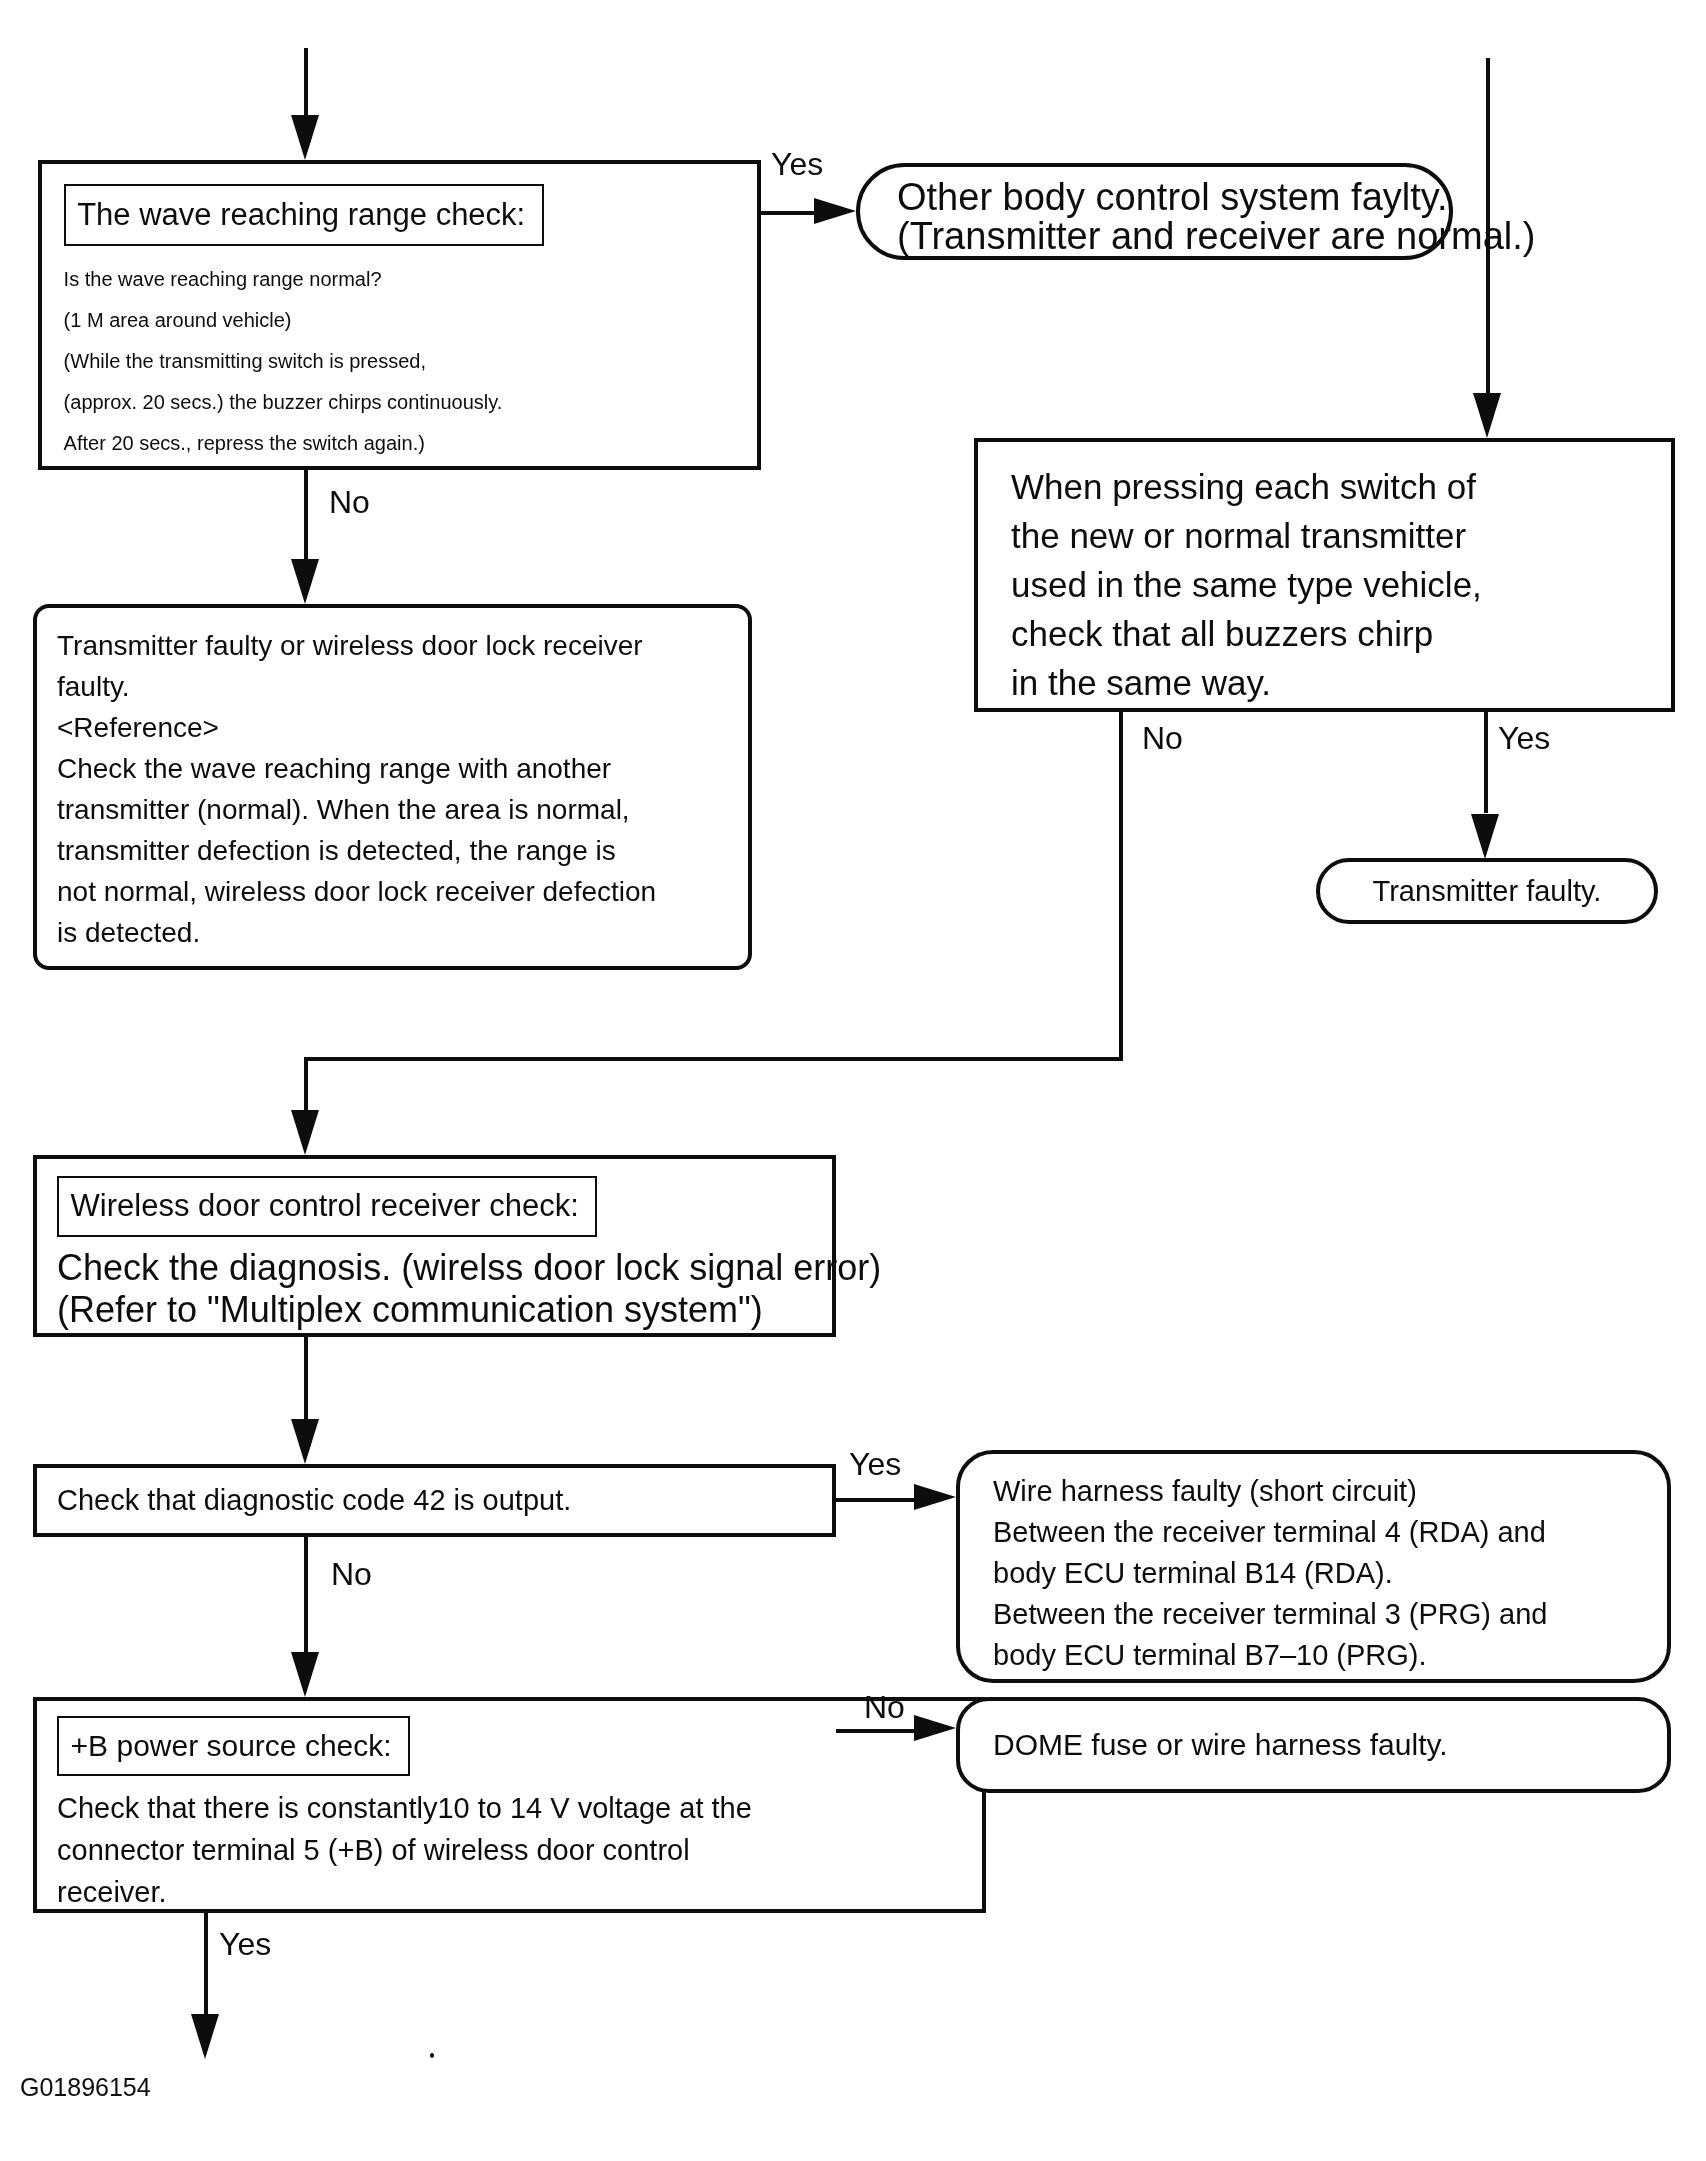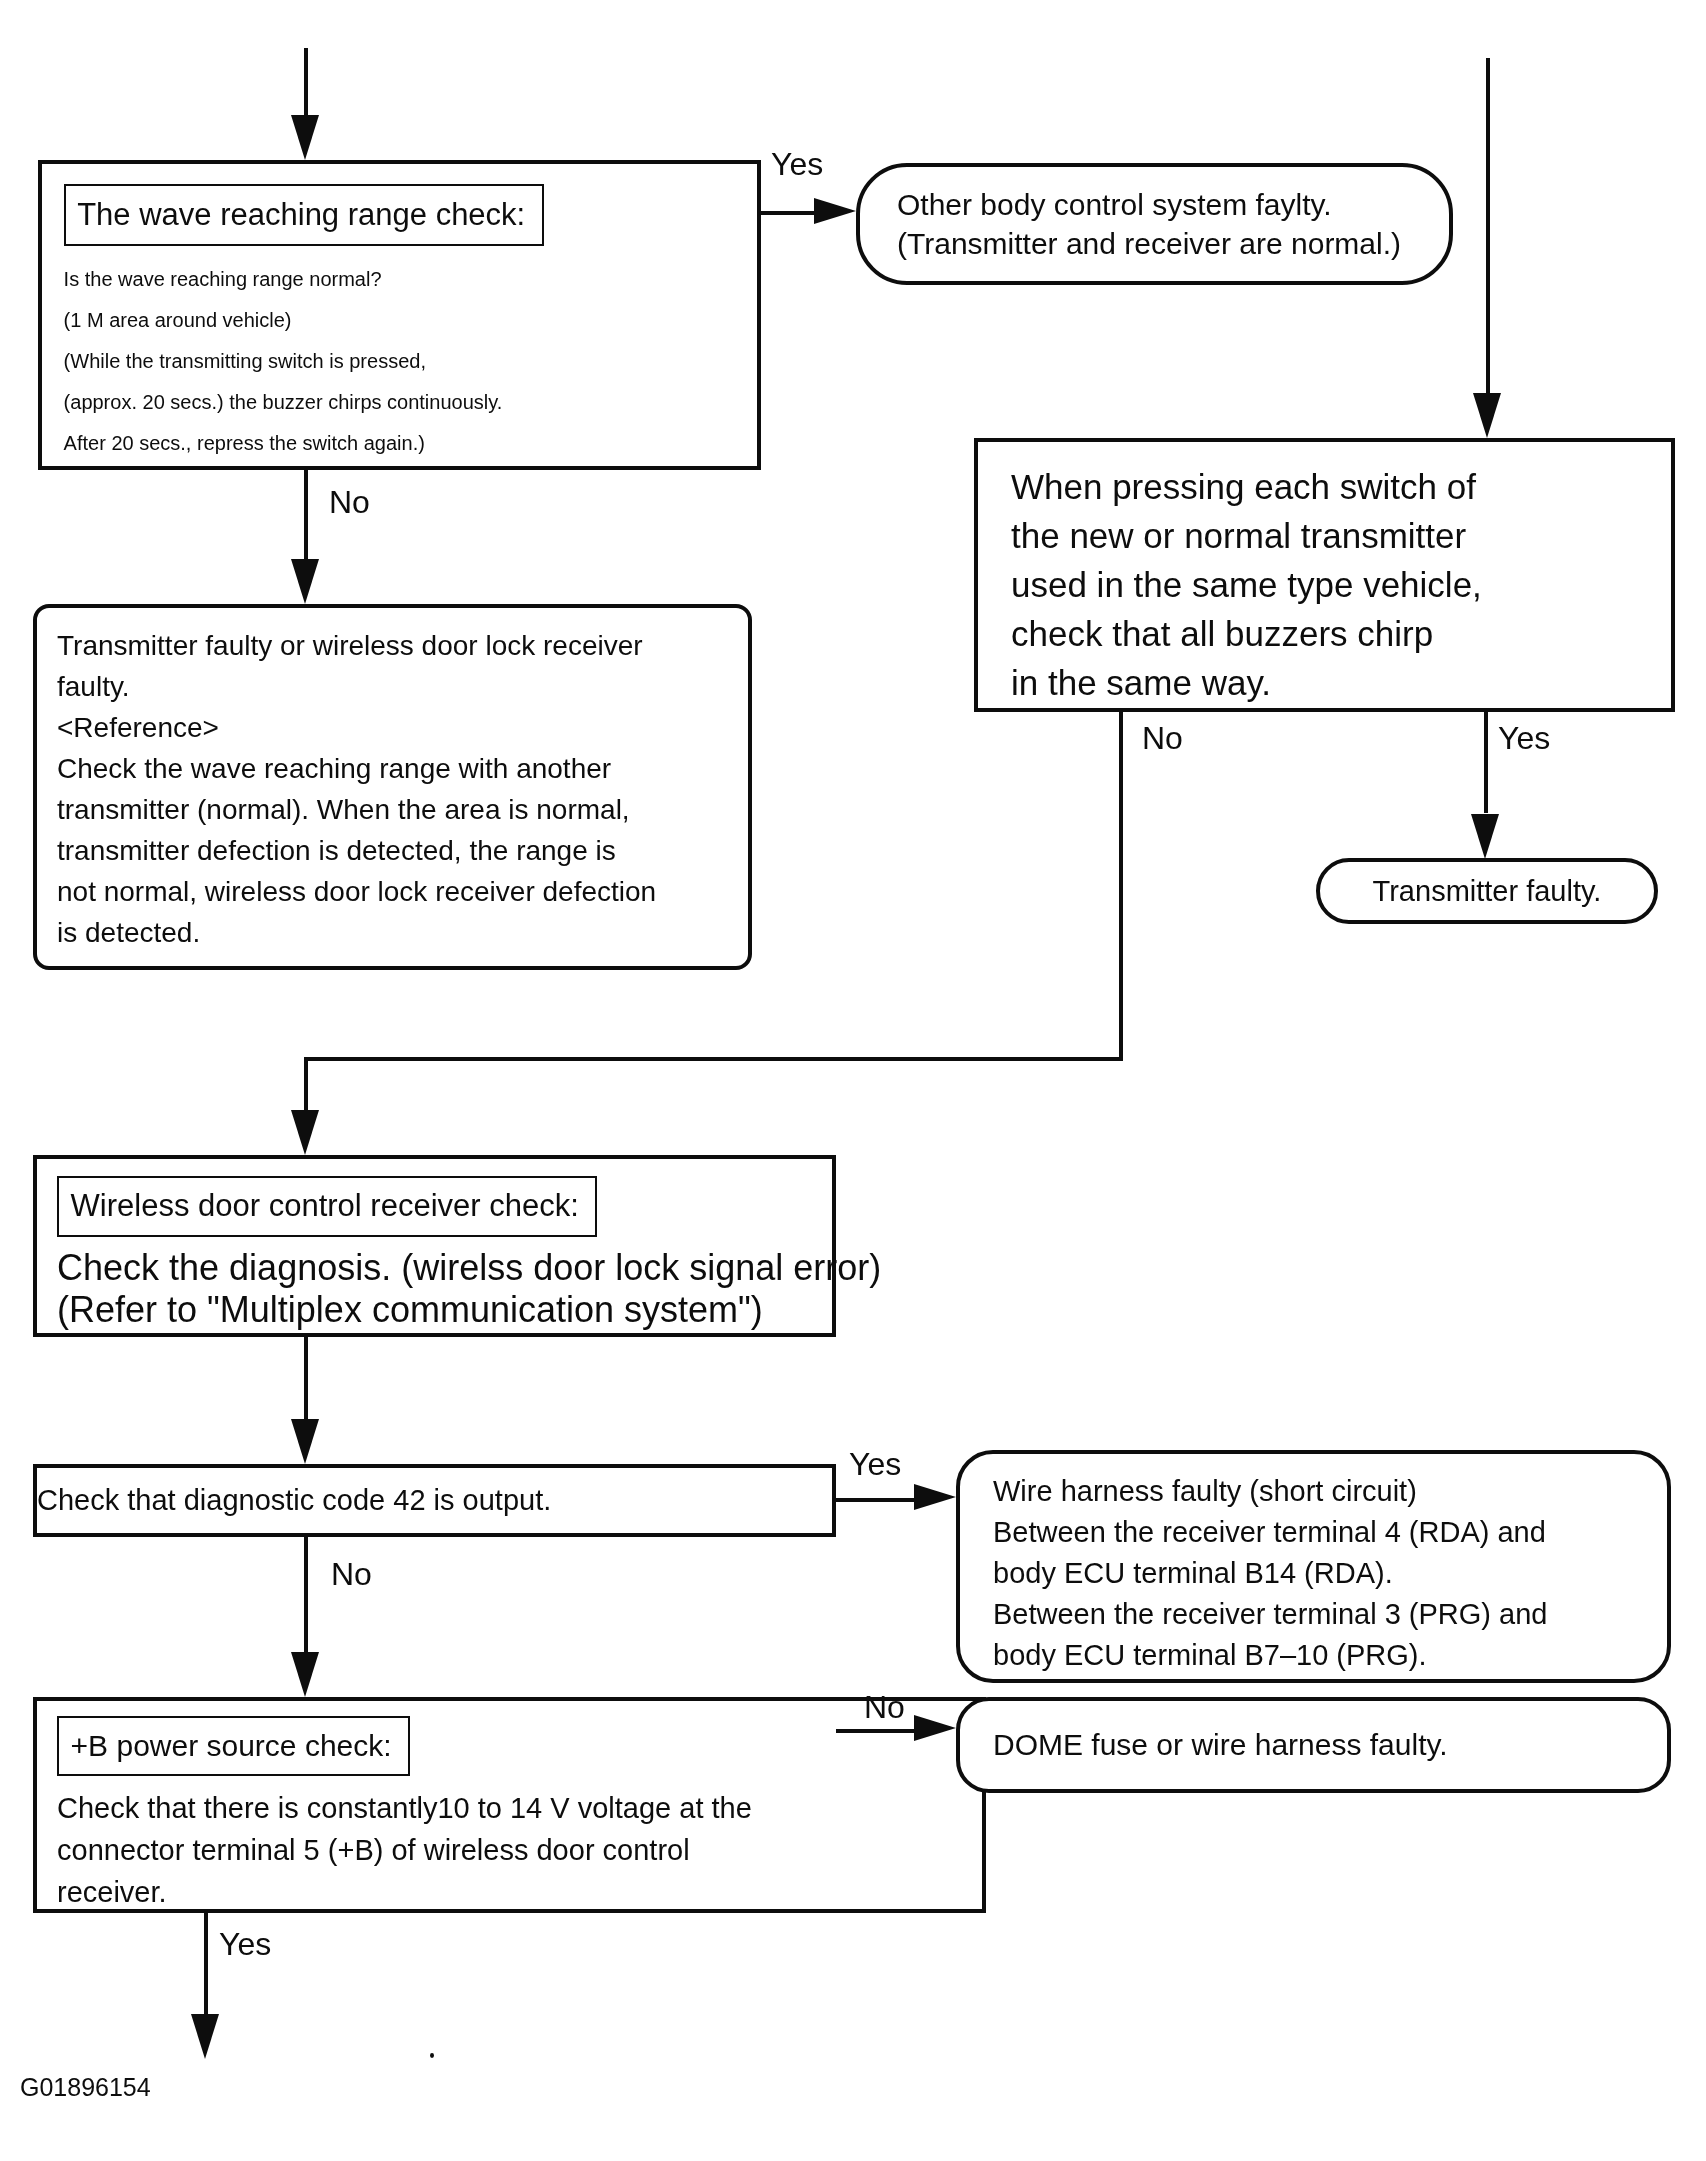--- a/index.html
+++ b/index.html
@@ -43,45 +43,45 @@
     font-size:32px;
     white-space:nowrap;
   }
 
   
   #box1 { left:38px; top:160px; width:723px; height:310px; padding:20px 0 0 21.6px; }
   #box1 .body { margin-top:13.3px; font-size:20px; }
   #box1 .bl { height:41px; line-height:41px; }
 
   #terminatorA {
-    left:856px; top:163px; width:597px; height:122px;
+    left:856px; top:163px; width:597px; height:97px;
     border-radius:51px;
-    display:flex; flex-direction:column; justify-content:center;
-    padding-left:37px; font-size:30px;
+    display:flex; flex-direction:column; justify-content:flex-end;
+    padding-left:37px; font-size:38px;
   }
   #terminatorA .bl { height:39px; line-height:39px; }
 
   #boxW { left:974px; top:438px; width:701px; height:274px; padding:20px 0 0 33px; font-size:35px; }
   #boxW .bl { height:49px; line-height:49px; }
 
   #box2 { left:33px; top:604px; width:719px; height:366px; border-radius:16px; padding:16.6px 0 0 20px; font-size:28px; }
   #box2 .bl { height:41px; line-height:41px; }
 
   #terminatorB {
     left:1316px; top:858px; width:342px; height:66px;
     border-radius:33px;
     display:flex; align-items:center; justify-content:center;
     font-size:29px;
   }
 
   #box3 { left:33px; top:1155px; width:803px; height:182px; padding:16.6px 0 0 20px; }
   #box3 .body { margin-top:10px; font-size:36px; }
   #box3 .bl { height:42px; line-height:42px; }
 
-  #diagBox { left:33px; top:1464px; width:803px; height:73px; display:flex; align-items:center; font-size:29px; }
+  #diagBox { left:33px; top:1464px; width:803px; height:73px; display:flex; align-items:center; padding-left:20px; font-size:29px; }
 
   #harnessBox { left:956px; top:1450px; width:715px; height:233px; border-radius:37px; padding:16.6px 0 0 33px; font-size:29px; }
   #harnessBox .bl { height:41px; line-height:41px; }
 
   #bBox { left:33px; top:1697px; width:953px; height:216px; padding:15px 0 0 20px; }
   #bBox .title-box { font-size:30px; }
   #bBox .body { margin-top:11.6px; font-size:29px; }
   #bBox .bl { height:42px; line-height:42px; }
 
   #domeBox { left:956px; top:1697px; width:715px; height:96px; border-radius:33px; display:flex; align-items:center; padding-left:33px; font-size:30px; }

